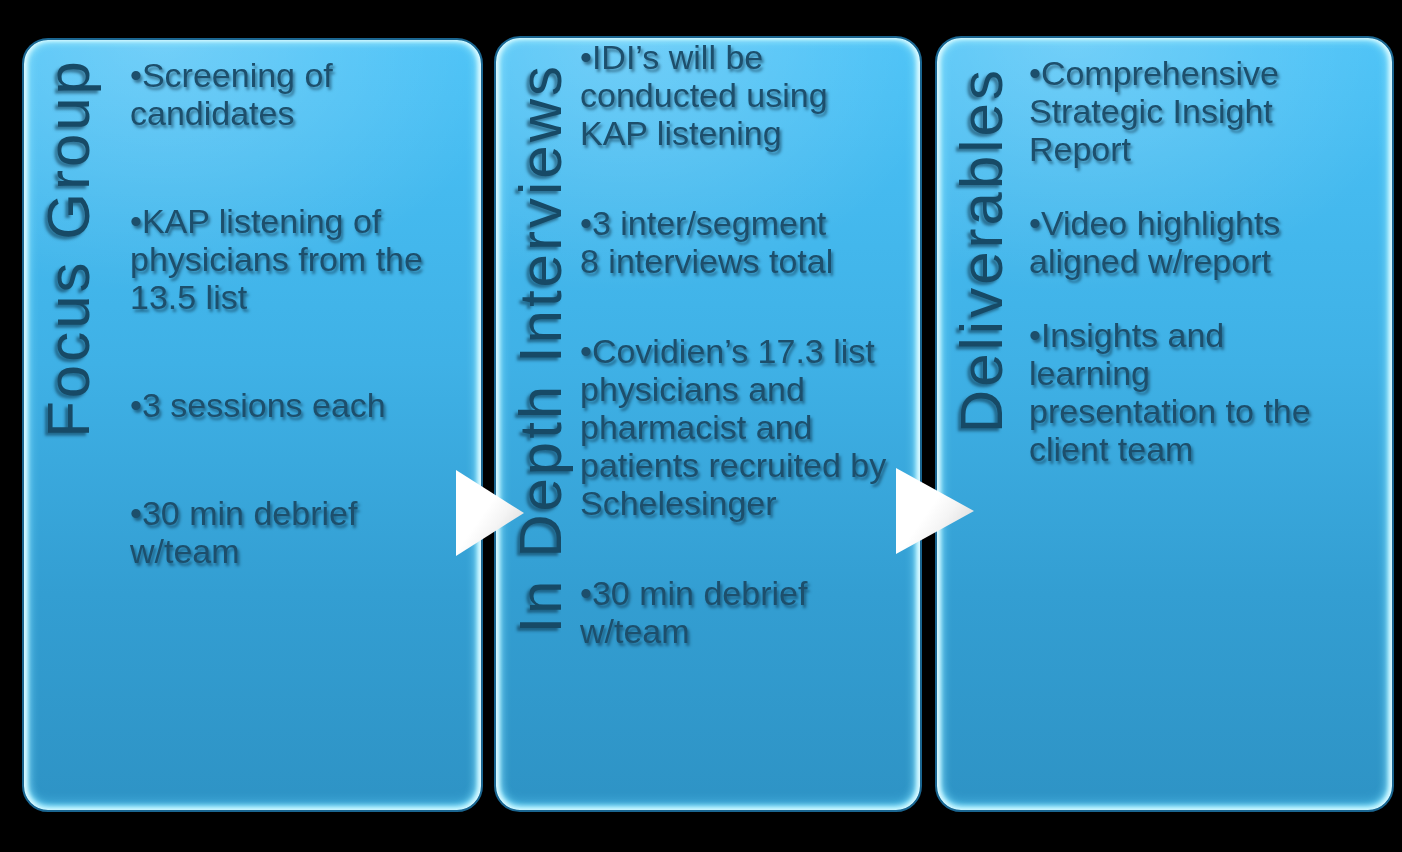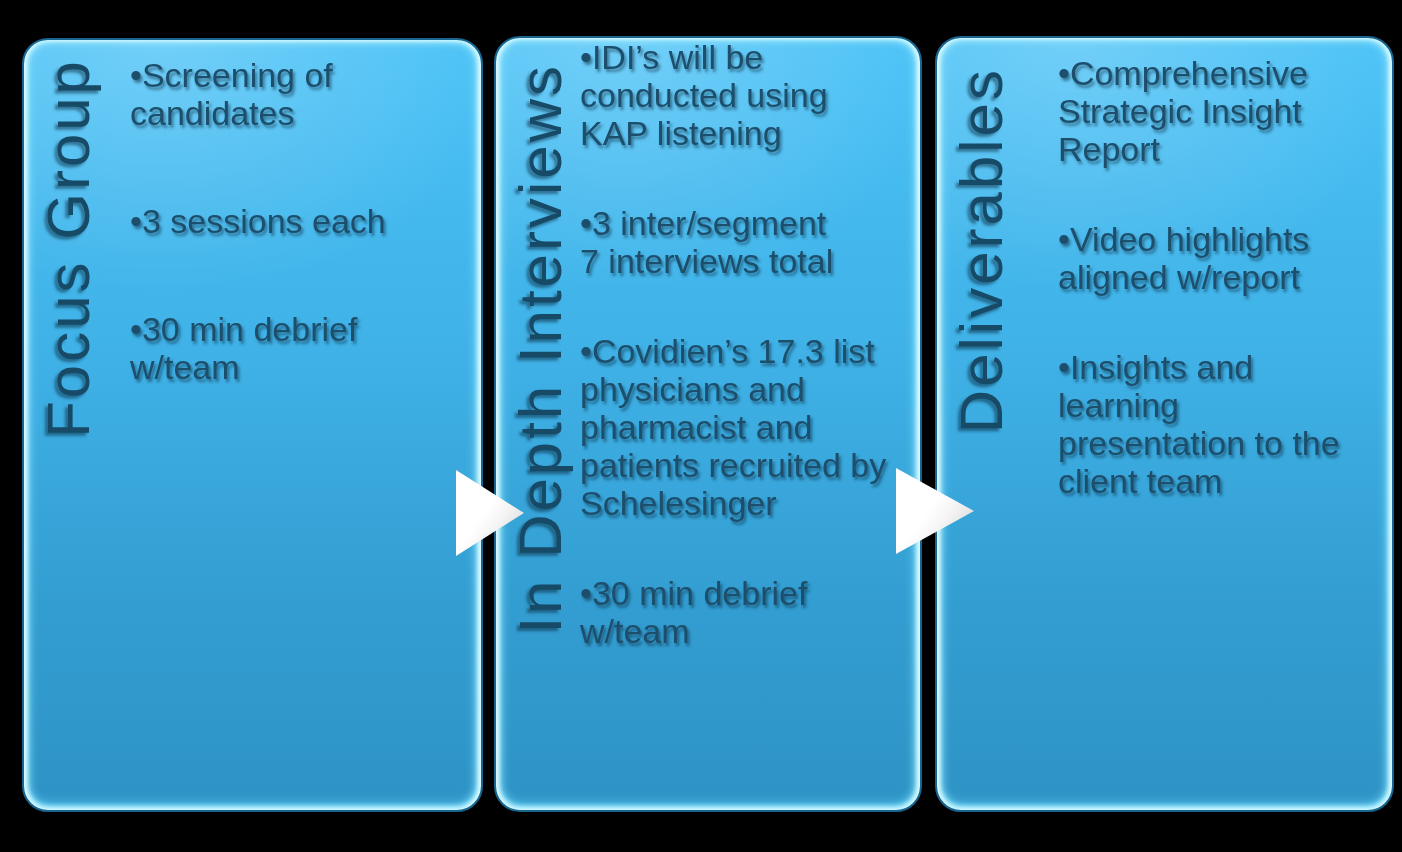--- a/index.html
+++ b/index.html
@@ -56,21 +56,21 @@
     top:0;right:14px;
     display:flex;
     flex-direction:column;
     font-size:34px;
     line-height:38px;
     color:#1d4f6c;
     text-shadow:2px 3px 3px rgba(8,35,55,0.5);
   }
   .panel-1 .bullets{left:106px; padding-top:16px; gap:70px;}
   .panel-2 .bullets{left:84px;  padding-top:0; gap:52px;}
-  .panel-3 .bullets{left:92px;  padding-top:16px; gap:52px;margin-left:29px;}
+  .panel-3 .bullets{left:92px;  padding-top:16px; gap:36px;}
   .bullet{white-space:pre-line;}
 
   
   .arrow{
     position:absolute;
     background:linear-gradient(125deg,#ffffff 45%,#f4f4f4 62%,#dcdcdc 85%,#cccccc 100%);
     clip-path:polygon(0 0,100% 50%,0 100%);
     filter:drop-shadow(2px 3px 3px rgba(0,0,0,0.65));
     z-index:5;
   }
@@ -79,33 +79,36 @@
 </style>
 </head>
 <body>
 
 <div class="diagram">
     <div class="panel panel-1">
       <div class="vtitle">Focus Group</div>
       <div class="bullets">
         <div class="bullet">•Screening of
 candidates</div>
+        <div class="bullet">•KAP listening of
+physicians from the
+13.5 list</div>
         <div class="bullet">•3 sessions each</div>
         <div class="bullet">•30 min debrief
 w/team</div>
       </div>
     </div>
     <div class="panel panel-2">
       <div class="vtitle">In Depth Interviews</div>
       <div class="bullets">
         <div class="bullet">•IDI’s will be
 conducted using
 KAP listening</div>
         <div class="bullet">•3 inter/segment
-7 interviews total</div>
+8 interviews total</div>
         <div class="bullet">•Covidien’s 17.3 list
 physicians and
 pharmacist and
 patients recruited by
 Schelesinger</div>
         <div class="bullet">•30 min debrief
 w/team</div>
       </div>
     </div>
     <div class="panel panel-3">

